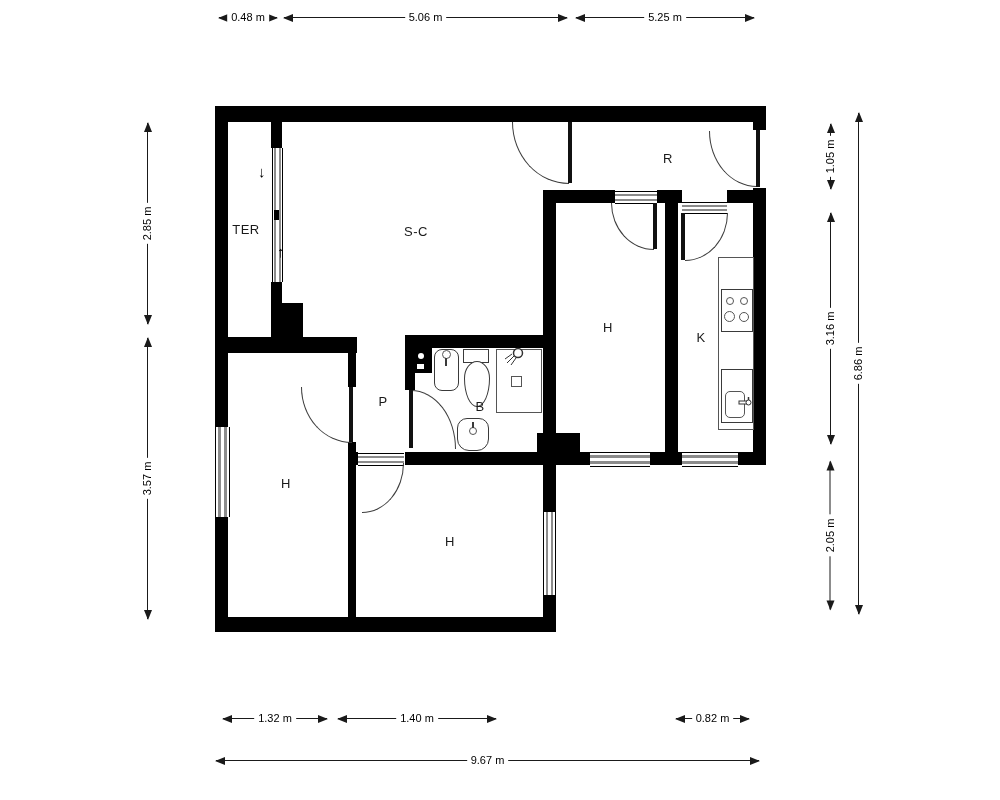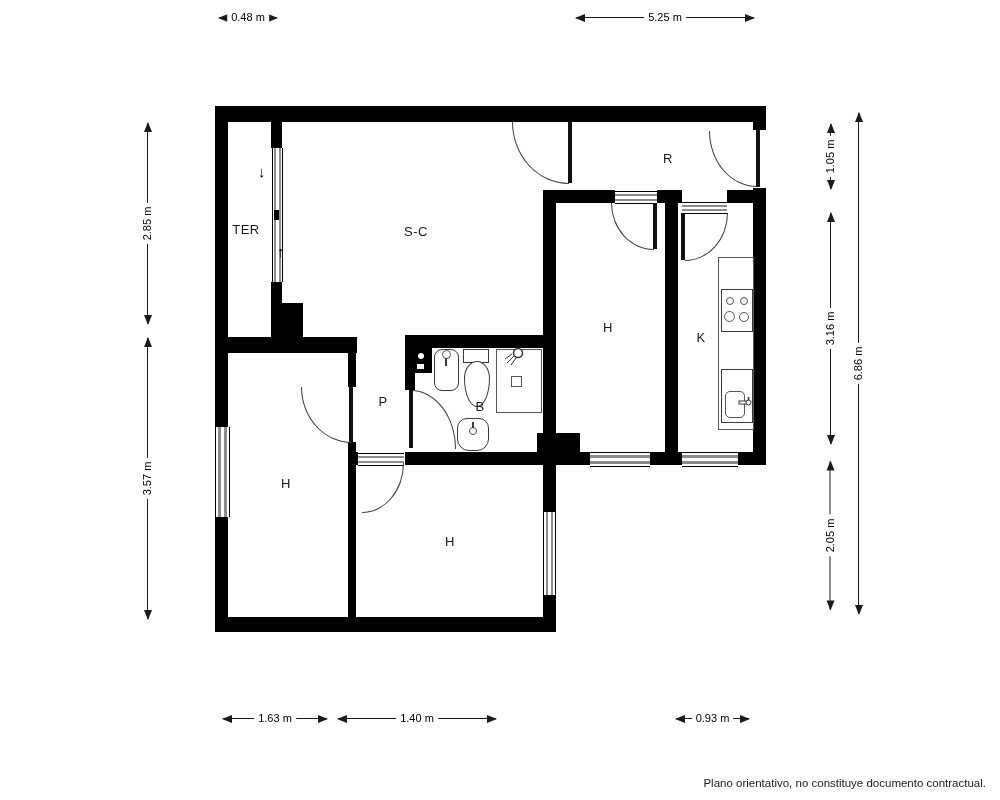--- a/index.html
+++ b/index.html
@@ -142,46 +142,58 @@
   <div class="lbl" style="left:480px;top:406px">B</div>
   <div class="lbl" style="left:286px;top:483px">H</div>
   <div class="lbl" style="left:450px;top:541px">H</div>
 
   <div class="dim" style="left:218px;top:11px;width:60px">
     <span class="line"></span>
       <span class="a al"></span>
       <span class="a ar"></span>
     <span class="t">0.48 m</span>
   </div>
+  <div class="dim" style="left:283px;top:11px;width:285px">
+    <span class="line"></span>
+      <span class="a al"></span>
+      <span class="a ar"></span>
+    <span class="t">5.06 m</span>
+  </div>
   <div class="dim" style="left:575px;top:11px;width:180px">
     <span class="line"></span>
       <span class="a al"></span>
       <span class="a ar"></span>
     <span class="t">5.25 m</span>
   </div>
 
   <div class="dim" style="left:222px;top:712px;width:106px">
     <span class="line"></span>
       <span class="a al"></span>
       <span class="a ar"></span>
-    <span class="t">1.63 m</span>
+    <span class="t">1.32 m</span>
   </div>
   <div class="dim" style="left:337px;top:712px;width:160px">
     <span class="line"></span>
       <span class="a al"></span>
       <span class="a ar"></span>
     <span class="t">1.40 m</span>
   </div>
   <div class="dim" style="left:675px;top:712px;width:75px">
     <span class="line"></span>
       <span class="a al"></span>
       <span class="a ar"></span>
-    <span class="t">0.93 m</span>
-  </div>
-
+    <span class="t">0.82 m</span>
+  </div>
+
+  <div class="dim" style="left:215px;top:754px;width:545px">
+    <span class="line"></span>
+      <span class="a al"></span>
+      <span class="a ar"></span>
+    <span class="t">9.67 m</span>
+  </div>
 
   <div class="dim dim-v" style="left:45.5px;top:217px;width:203px">
     <span class="line"></span>
       <span class="a al"></span>
       <span class="a ar"></span>
     <span class="t">2.85 m</span>
   </div>
   <div class="dim dim-v" style="left:5.5px;top:472px;width:283px">
     <span class="line"></span>
       <span class="a al"></span>
@@ -208,15 +220,14 @@
     <span class="t">2.05 m</span>
   </div>
 
   <div class="dim dim-v" style="left:606.5px;top:357px;width:503px">
     <span class="line"></span>
       <span class="a al"></span>
       <span class="a ar"></span>
     <span class="t">6.86 m</span>
   </div>
 
-  <div class="disclaimer">Plano orientativo, no constituye documento contractual.</div>
 
 </div>
 
 </body></html>

